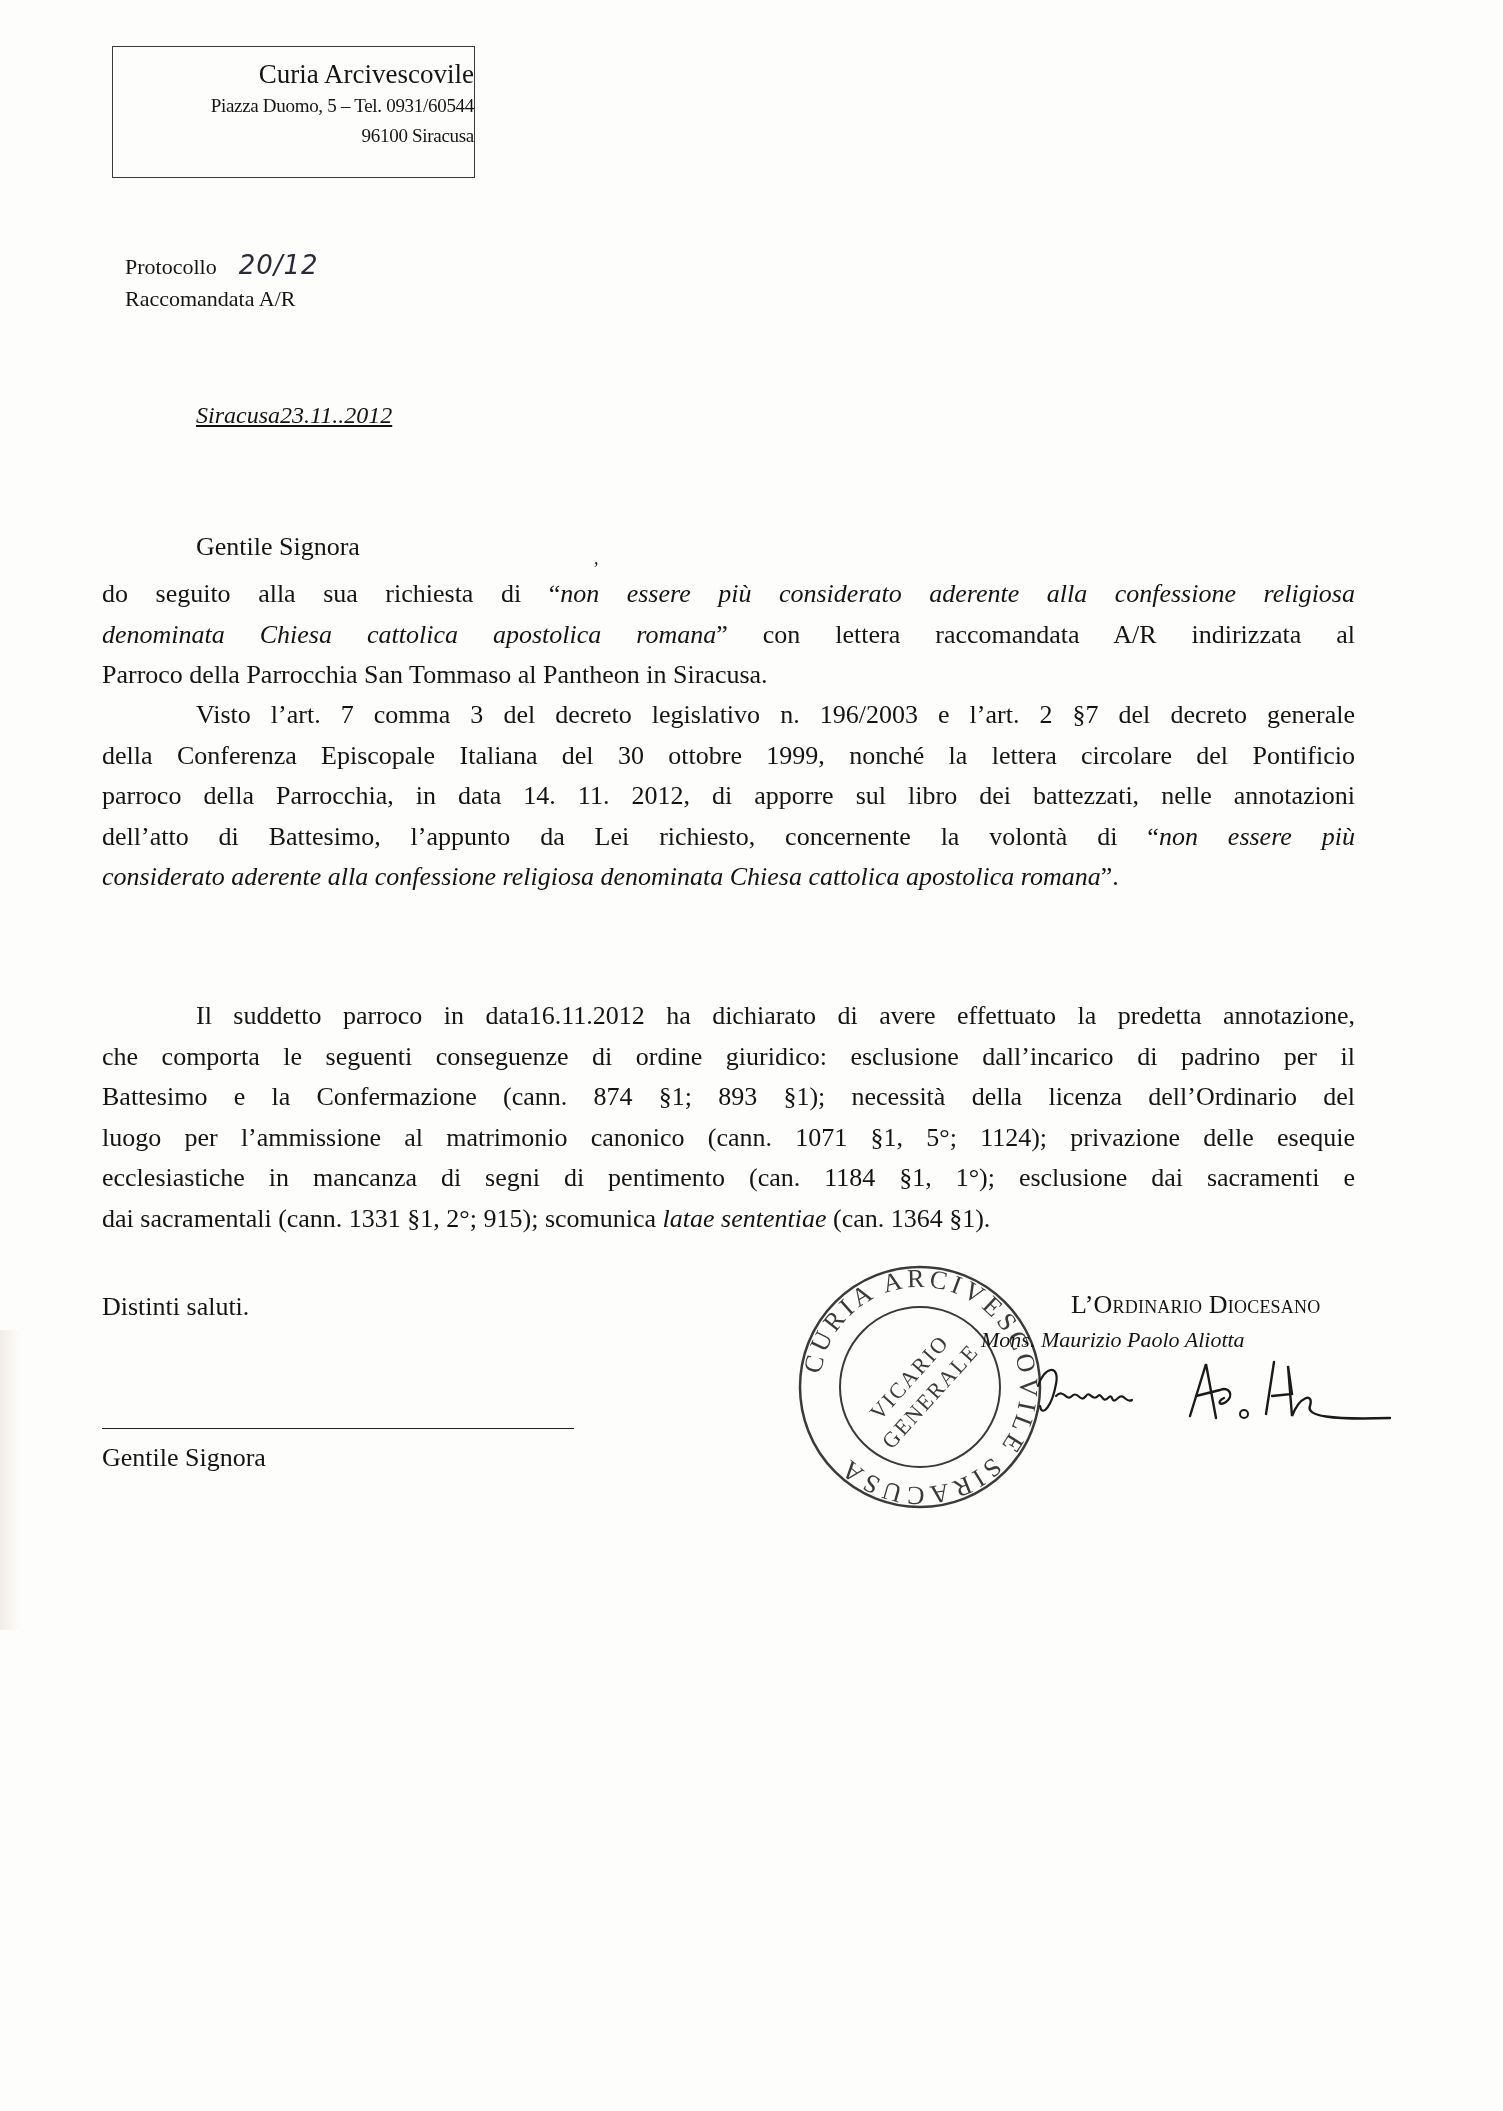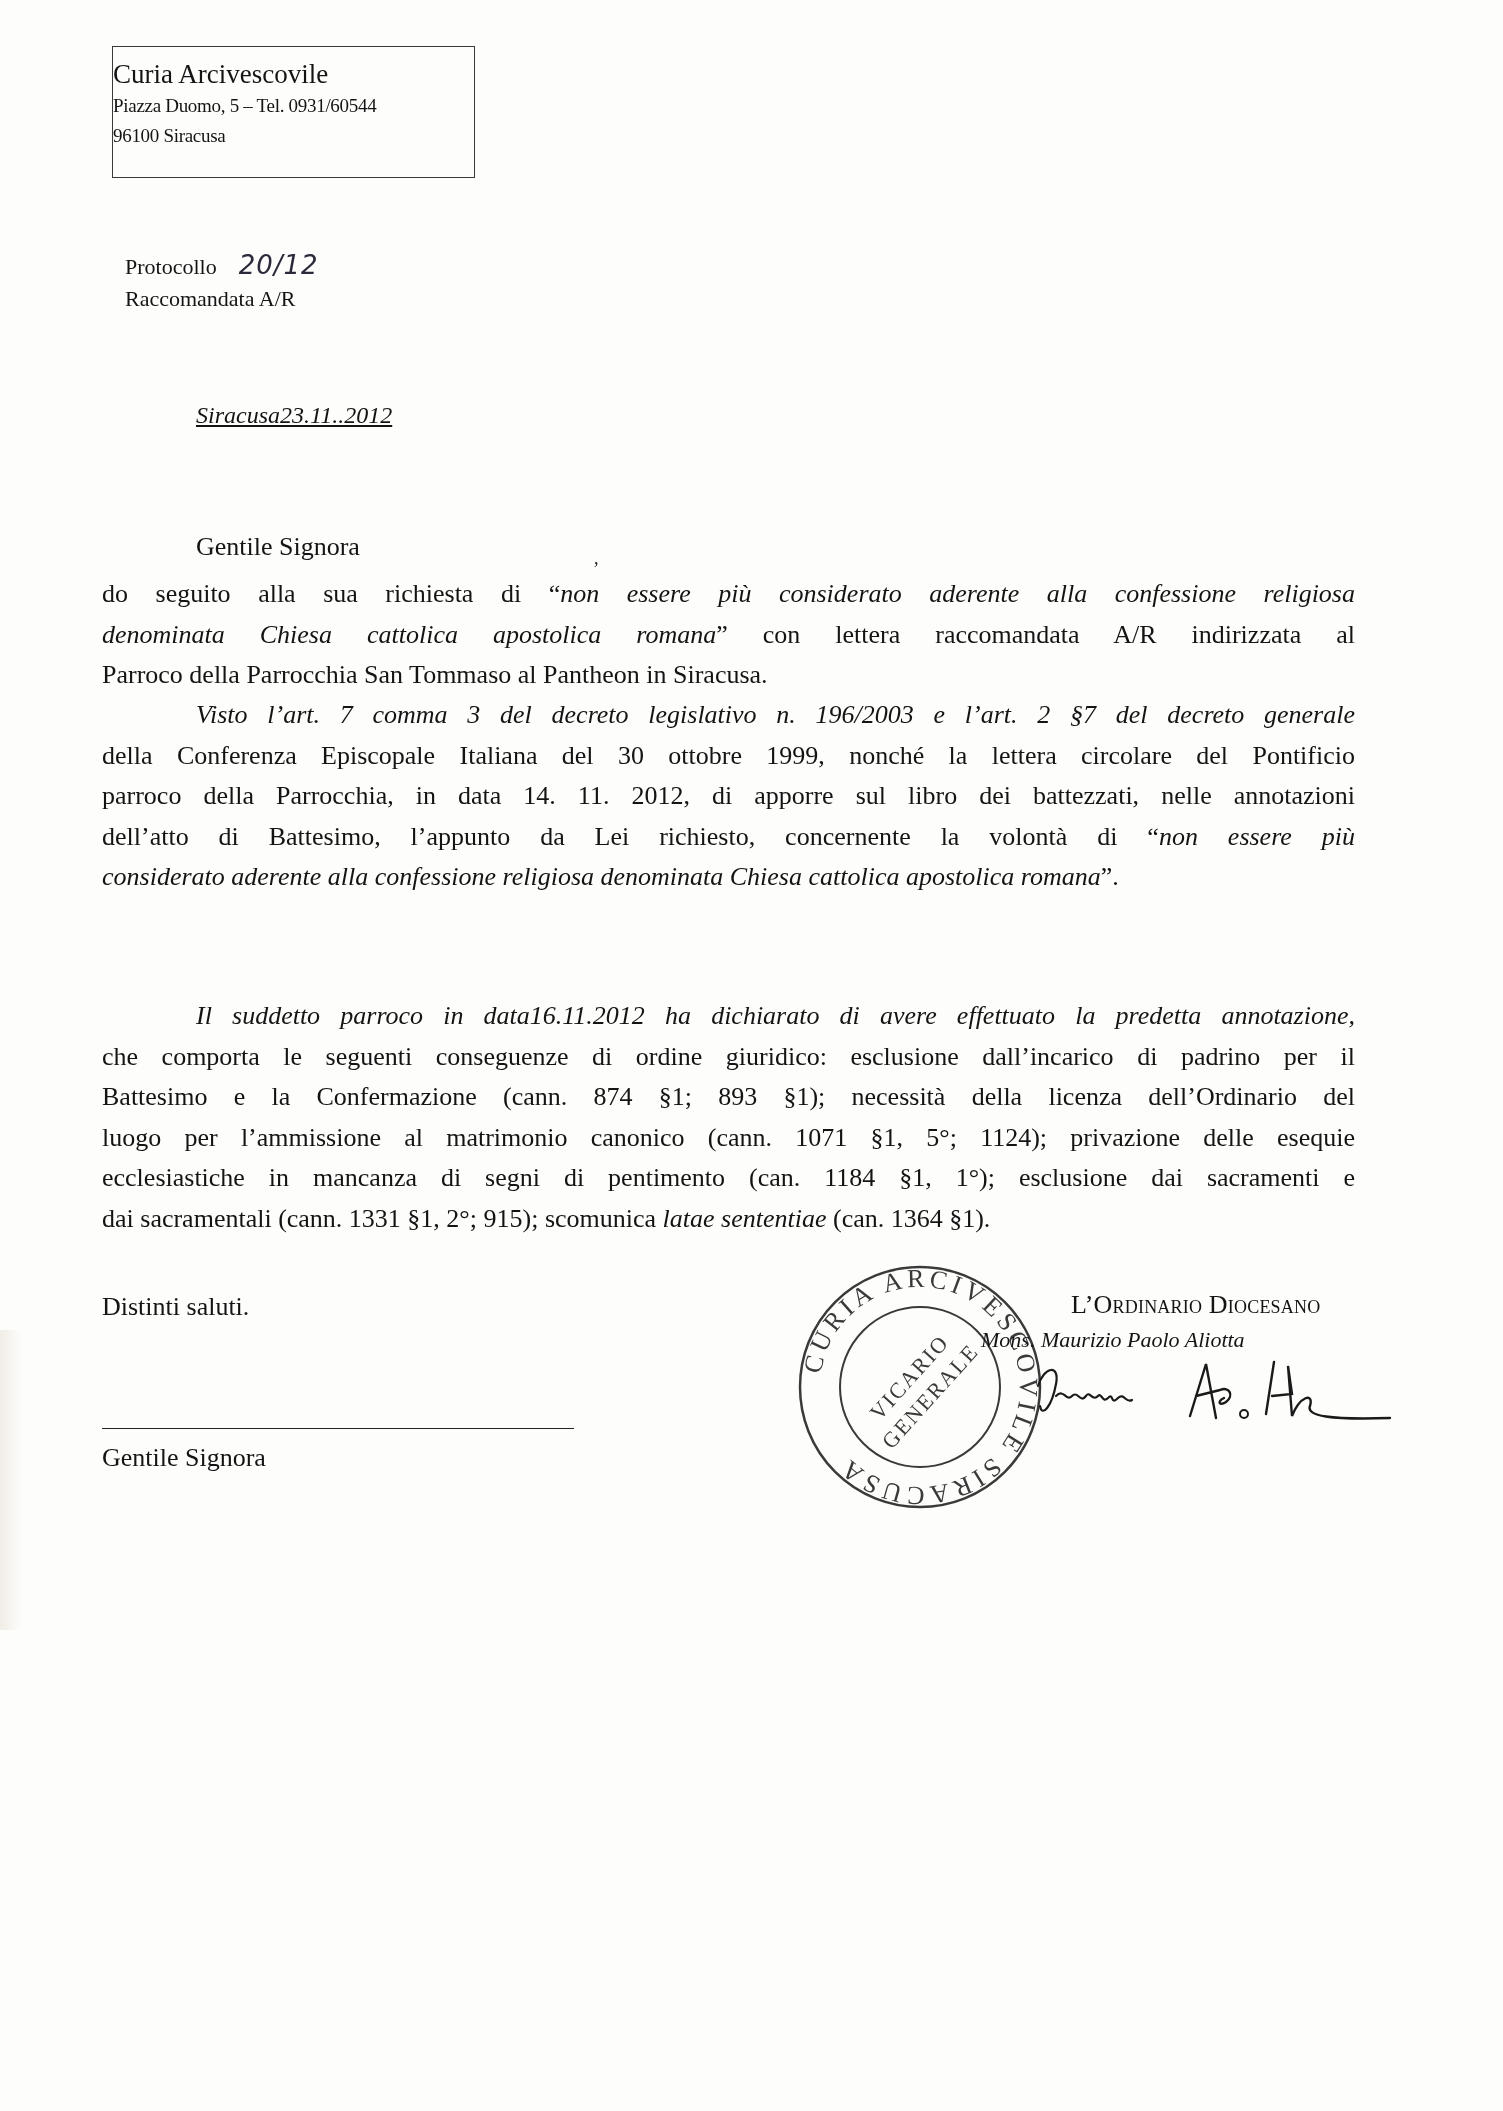--- a/index.html
+++ b/index.html
@@ -9,40 +9,40 @@
     font-family: "Liberation Serif", "DejaVu Serif", serif;
     color: #141414;
   }
   .shade-left {
     position: absolute; left: 0; top: 1330px; width: 22px; height: 300px;
     background: linear-gradient(to right, #f1ede6, rgba(253,253,252,0));
   }
   .header-box {
     position: absolute; left: 112px; top: 46px; width: 363px; height: 132px;
     border: 1.5px solid #3a3a3a; box-sizing: border-box;
-    text-align: left;
+    text-align: right;
   }
   .header-title { font-size: 27px; margin-top: 10px; line-height: 34px; }
   .header-line { font-size: 19px; line-height: 30px; letter-spacing: -0.3px; }
   .abs { position: absolute; white-space: nowrap; }
   .meta { font-size: 22px; left: 125px; }
   .protocol-num {
     font-family: "DejaVu Sans", sans-serif; font-style: italic; font-size: 26px;
     color: #2a2a3a; margin-left: 22px; letter-spacing: 1px;
   }
   .date { left: 196px; top: 402px; font-size: 24px; font-style: italic; text-decoration: underline; }
   .salutation { left: 196px; top: 532px; font-size: 26px; }
   .stray-mark { left: 594px; top: 548px; font-size: 18px; }
   .body {
     position: absolute; left: 102px; width: 1253px;
     font-size: 26px; line-height: 40.5px; text-align: justify;
   }
   .body .line { display: block; text-align: justify; text-align-last: justify; height: 40.5px; }
   .body .line.last { text-align-last: left; }
-  .indent { padding-left: 94px; font-style: italic; }
+  .indent { padding-left: 94px; }
   .closing { left: 102px; top: 1292px; font-size: 26px; }
   .sign-line { position: absolute; left: 102px; top: 1428px; width: 472px; border-top: 1.8px solid #222; }
   .signer { left: 102px; top: 1443px; font-size: 26px; }
   .office { left: 1071px; top: 1290px; font-size: 26px; font-variant: small-caps; letter-spacing: 0.2px; }
   .office-name { left: 981px; top: 1327px; font-size: 22px; font-style: italic; }
   .stamp { position: absolute; left: 795px; top: 1262px; width: 250px; height: 250px; }
   .signature { position: absolute; left: 1030px; top: 1356px; width: 370px; height: 90px; }
   i { font-style: italic; }
 </style>
 </head>

